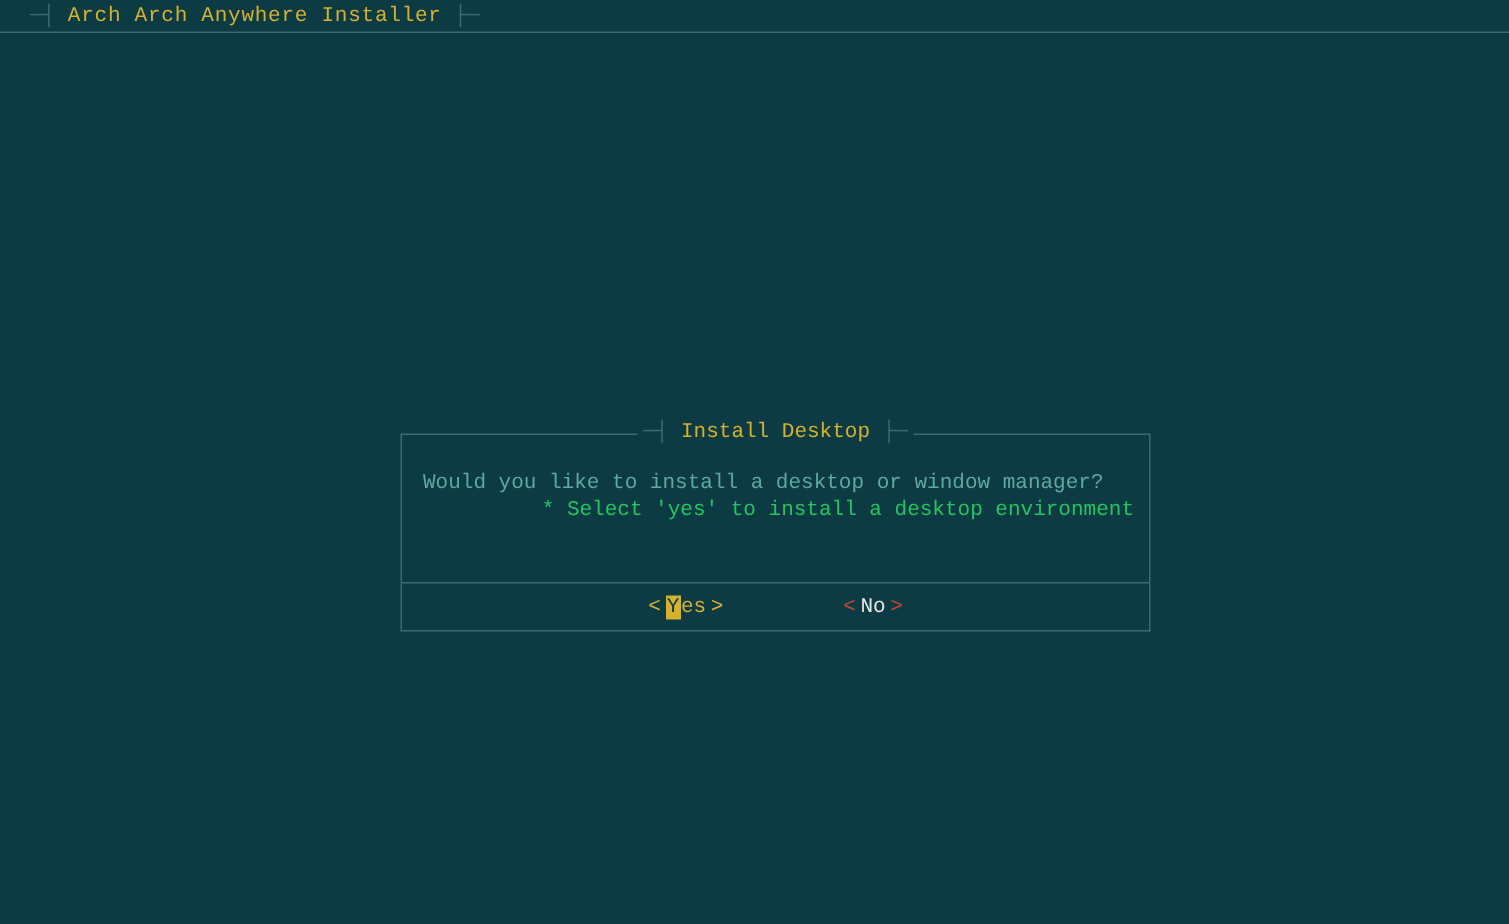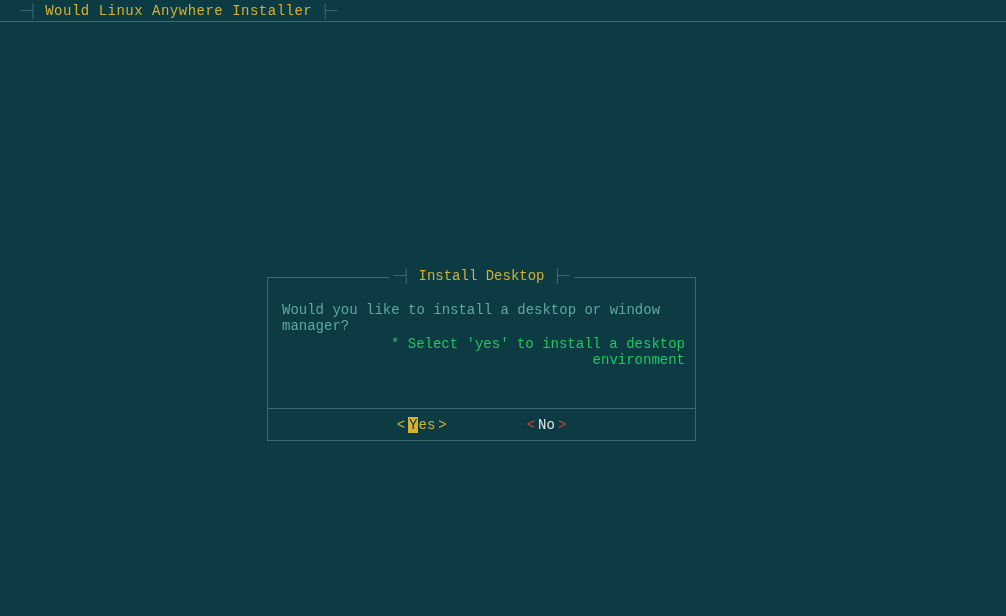--- a/index.html
+++ b/index.html
@@ -33,22 +33,22 @@
       letter-spacing: 0.5px;
     }
     .main-area {
       position: relative;
       width: 100%;
       height: calc(100% - 22px);
     }
     .dialog-wrapper {
       position: absolute;
       left: 267px;
-      top: 255px;
-      width: 429px;
+      top: 267px;
+      width: 500px;
     }
     .dialog-content {
       border: 1px solid #3a6b73;
       padding: 24px 10px 40px 10px;
       position: relative;
     }
     .dialog-title-wrap {
       position: absolute;
       top: -10px;
       left: 0;
@@ -115,21 +115,21 @@
     }
     .btn-no .label {
       color: #e5e5e5;
     }
   </style>
 </head>
 <body>
 
 <div class="header-bar">
   <span>
-    <span class="header-dash">─</span><span class="header-pipe">┤ </span><span class="header-title">Would Linux Anywhere Installer</span><span class="header-pipe"> ├</span><span class="header-dash">─</span>
+    <span class="header-dash">─</span><span class="header-pipe">┤ </span><span class="header-title">Arch Arch Anywhere Installer</span><span class="header-pipe"> ├</span><span class="header-dash">─</span>
   </span>
 </div>
 
 <div class="main-area">
   <div class="dialog-wrapper">
     <div class="dialog-content">
       <div class="dialog-title-wrap">
         <span class="dialog-title-bg">
           <span class="dialog-title-dash">─</span><span class="dialog-title-pipe">┤ </span><span class="dialog-title-text">Install Desktop</span><span class="dialog-title-pipe"> ├</span><span class="dialog-title-dash">─</span>
         </span>

